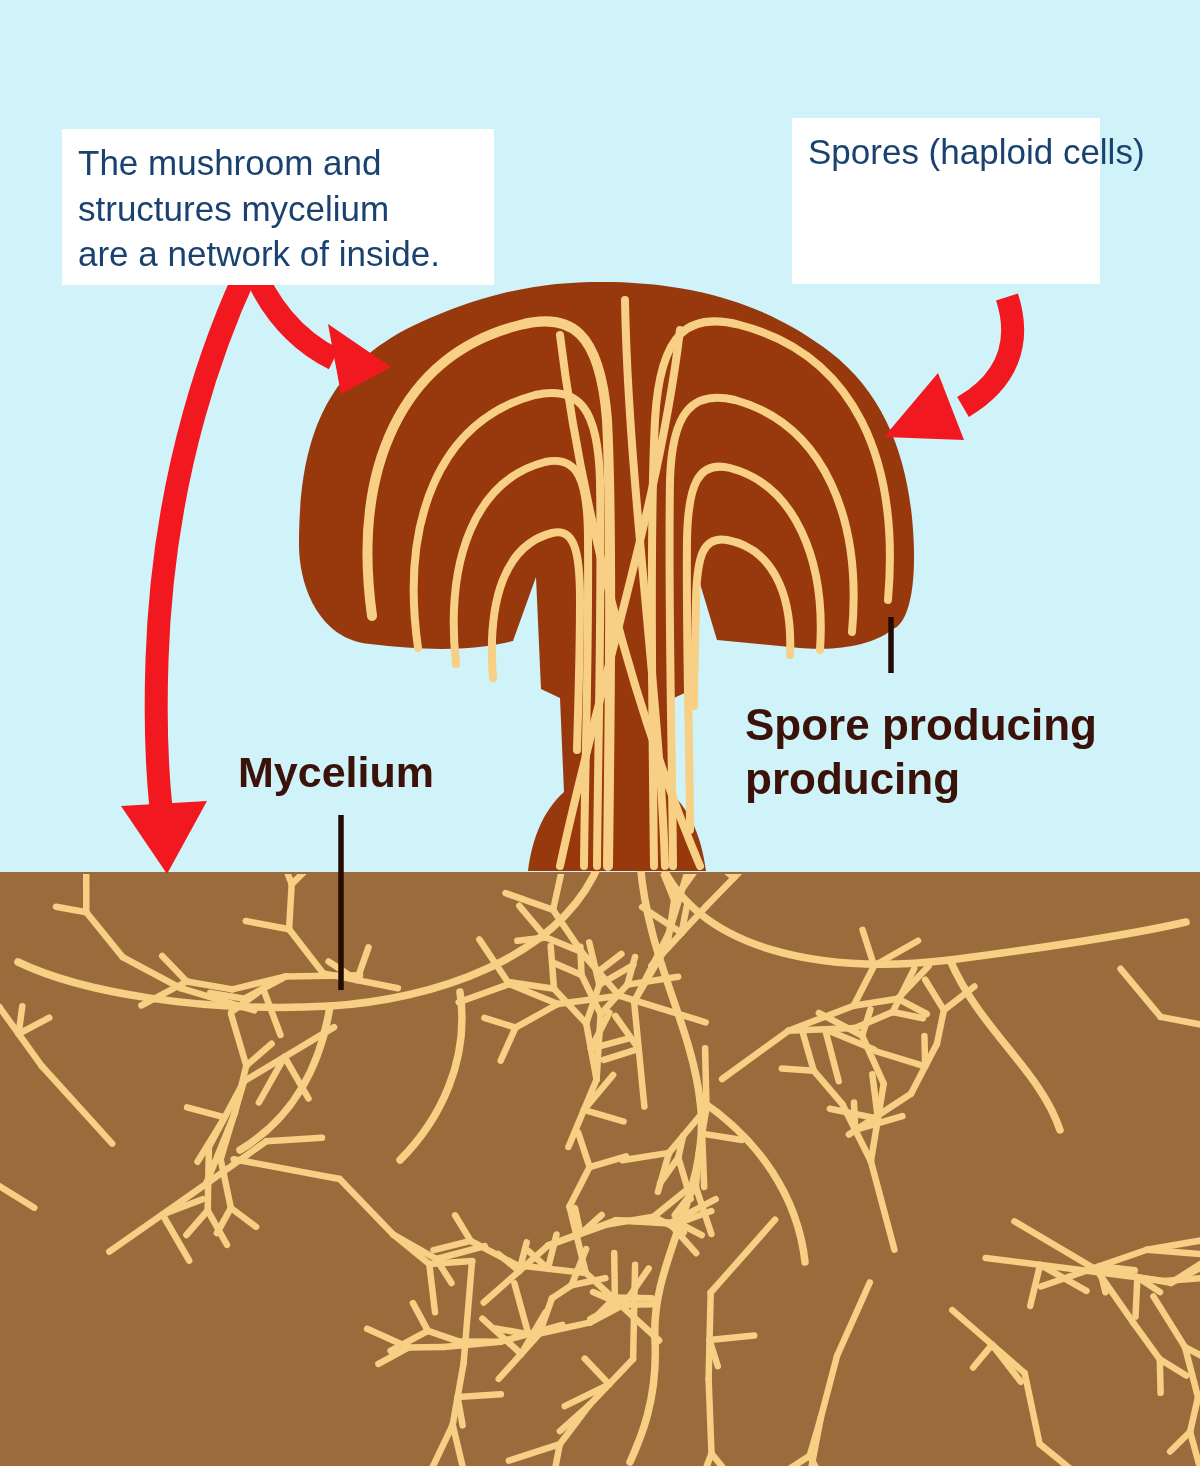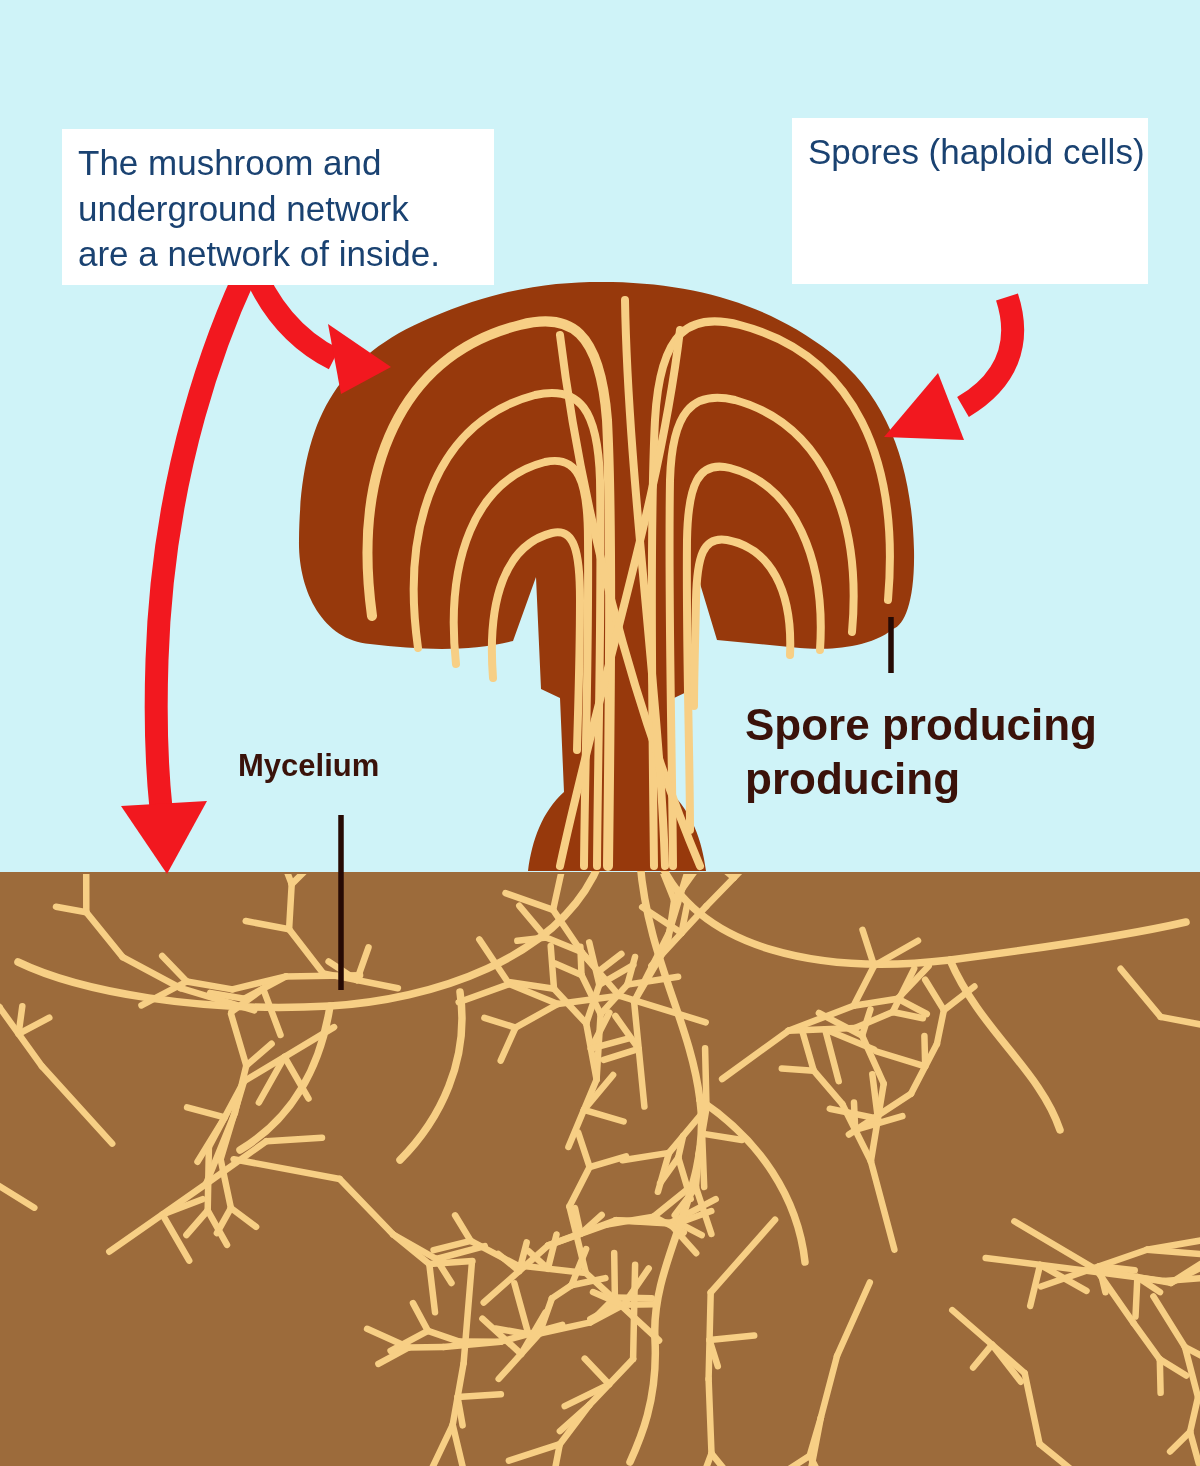--- a/index.html
+++ b/index.html
@@ -29,24 +29,24 @@
     box-sizing:border-box;
     white-space:nowrap;
   }
   .callout .ln{display:block;}
   .biglabel{
     position:absolute;
     color:var(--label_text);
     font-weight:bold;
     letter-spacing:0px;
   }
-  #label-mycelium{left:238px;top:748px;font-size:31px;}
+  #label-mycelium{left:238px;top:748px;font-size:43px;}
   #label-spore{left:745px;top:698px;width:400px;font-size:44px;line-height:1.22;}
   #callout-left{left:62px;top:85px;width:432px;height:156px;margin-top:44px;}
-  #callout-right{left:792px;top:118px;width:356px;height:166px;}
+  #callout-right{left:792px;top:118px;width:308px;height:166px;}
 </style>
 </head>
 <body>
 
 <div class="stage">
 
   <svg width="1200" height="1466" viewBox="0 0 1200 1466">
     <defs>
       <clipPath id="soilclip">
           <rect x="0" y="874" width="1200" height="592"></rect>
@@ -441,21 +441,21 @@
     </g>
 
     <g>
       <path class="arrow-shaft" d="M1007 297 C 1022 343 1007 381 963 407"></path>
       <polygon class="arrow-head" points="938,373 964,440 884,437"></polygon>
     </g>
   </svg>
 
   <div class="callout" id="callout-left">
     <span class="ln">The mushroom and</span>
-    <span class="ln">underground network</span>
+    <span class="ln">structures mycelium</span>
     <span class="ln">are a network of inside.</span>
   </div>
 
   <div class="callout" id="callout-right">
     <span class="ln">Spores (haploid cells)</span>
   </div>
 
   <div class="biglabel" id="label-mycelium">Mycelium</div>
   <div class="biglabel" id="label-spore">
     <span class="ln" style="display:block;">Spore producing</span>

